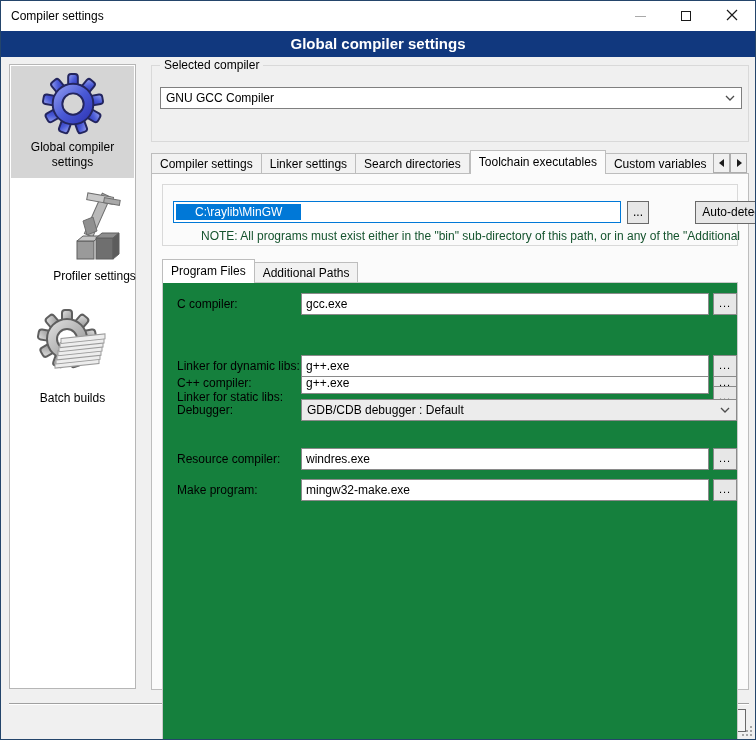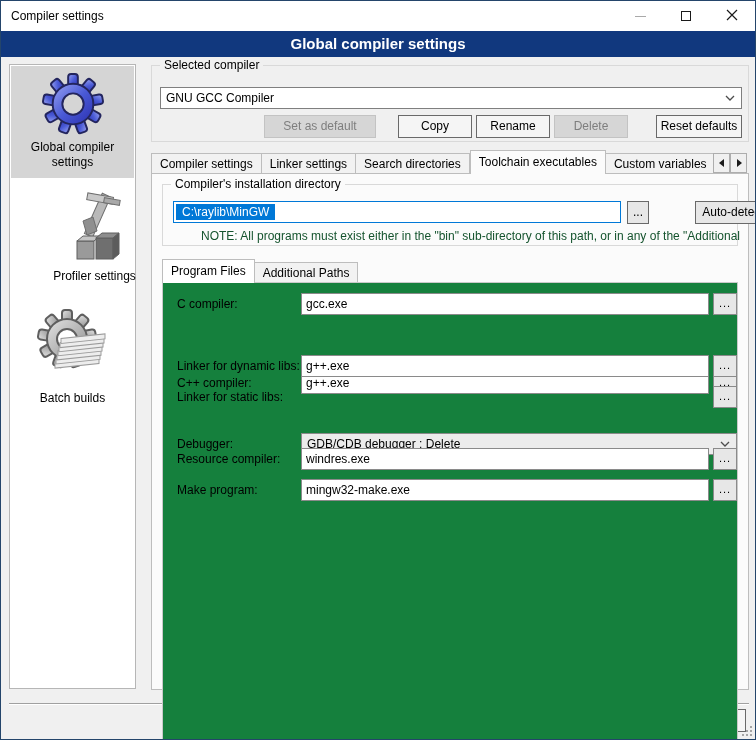--- a/index.html
+++ b/index.html
@@ -58,21 +58,21 @@
   .tab.active { height:24px; margin-top:0; line-height:23px; background:#fbfbfb; border-left-width:1px; border-bottom:0; position:relative; z-index:3; }
   .arrowbtn { position:absolute; top:3px; width:17px; height:20px; background:#f0f0f0; border:1px solid #adadad; display:flex; align-items:center; justify-content:center; }
   .arrow-l { left:562px; } .arrow-r { left:579px; }
 
   
   .tabpage { position:absolute; left:150px; top:172px; width:598px; height:517px; background:#fbfbfb; border:1px solid #bdbdbd; z-index:2; }
   .tabpage .groupbox > .legend { background:#fbfbfb; }
 
   .grp-install { left:10px; top:10px; width:576px; height:62px; }
   .dir-input { position:absolute; left:10px; top:16px; width:448px; height:22px; background:#fff; border:1px solid #0078d7; line-height:20px; padding-left:2px; white-space:nowrap; overflow:hidden; }
-  .dir-input .sel { background:#0078d7; color:#fff; padding:1px 6px; }
+  .dir-input .sel { background:#0078d7; color:#fff; padding:1px 19px; }
   .b-browse-dir { left:464px; top:16px; width:22px; }
   .b-autodetect { left:492px; top:16px; width:76px; }
   .note { position:absolute; left:8px; top:44px; width:562px; color:#14532d; white-space:nowrap; overflow:hidden; line-height:15px;margin-left:30px; }
 
   
   .subtabs { position:absolute; left:10px; top:85px; height:23px; white-space:nowrap; }
   .subpage { position:absolute; left:10px; top:108px; width:576px; height:505px; background:#15803d; border:1px solid #c9c9c9; z-index:2; }
 
   .frow { position:absolute; left:0; width:576px; height:22px; }
   .frow .flabel { position:absolute; left:14px; top:0; line-height:22px; }
@@ -202,27 +202,20 @@
   <div class="groupbox grp-compiler">
     <span class="legend">Selected compiler</span>
     <div class="combo combo-main">
       <span>GNU GCC Compiler</span>
       <span class="chev">
           <svg width="10" height="6">
             <path d="M1 1 L5 5 L9 1" fill="none" stroke="#4d4d4d" stroke-width="1.3"></path>
           </svg>
         </span>
     </div>
-    <div class="row-btns">
-      <div class="btn disabled b-setdef">Set as default</div>
-      <div class="btn b-copy">Copy</div>
-      <div class="btn b-rename">Rename</div>
-      <div class="btn disabled b-delete">Delete</div>
-      <div class="btn b-reset">Reset defaults</div>
-    </div>
   </div>
 
   <div class="tabstrip">
     <div class="tabs-clip">
       <span class="tab">Compiler settings</span><span class="tab">Linker settings</span><span class="tab">Search directories</span><span class="tab active">Toolchain executables</span><span class="tab">Custom variables</span>
     </div>
     <div class="arrowbtn arrow-l">
       <span>
           <svg width="6" height="8">
             <polygon points="5,0 0,4 5,8" fill="#1a1a1a"></polygon>
@@ -234,21 +227,20 @@
           <svg width="6" height="8">
             <polygon points="1,0 6,4 1,8" fill="#1a1a1a"></polygon>
           </svg>
         </span>
     </div>
   </div>
 
   <div class="tabpage">
 
     <div class="groupbox grp-install">
-      <span class="legend">Compiler's installation directory</span>
       <div class="dir-input">
         <span class="sel">C:\raylib\MinGW</span>
       </div>
       <div class="btn b-browse-dir" style="background:#e7e7e7;">...</div>
       <div class="btn b-autodetect" style="background:#e7e7e7;margin-left:40px;">Auto-detect</div>
       <div class="note">NOTE: All programs must exist either in the "bin" sub-directory of this path, or in any of the "Additional</div>
     </div>
 
     <div class="subtabs">
       <span class="tab active" style="background:#fff;">Program Files</span><span class="tab">Additional Paths</span>
@@ -272,24 +264,24 @@
         <span class="flabel">Linker for dynamic libs:</span>
         <input class="fld" type="text" value="g++.exe" style="">
         <div class="btn small b-dots">...</div>
       </div>
 
       <div class="frow" style="top:103px;">
         <span class="flabel">Linker for static libs:</span>
         <div class="btn small b-dots">...</div>
       </div>
 
-      <div class="frow" style="top:150px;">
+      <div class="frow" style="top:116px;">
         <span class="flabel">Debugger:</span>
         <div class="combo combo-gray" style="top:0;">
-          <span>GDB/CDB debugger : Delete</span>
+          <span>GDB/CDB debugger : Default</span>
           <span class="chev">
               <svg width="10" height="6">
                 <path d="M1 1 L5 5 L9 1" fill="none" stroke="#4d4d4d" stroke-width="1.3"></path>
               </svg>
             </span>
         </div>
       </div>
 
       <div class="frow" style="top:165px;">
         <span class="flabel">Resource compiler:</span>

